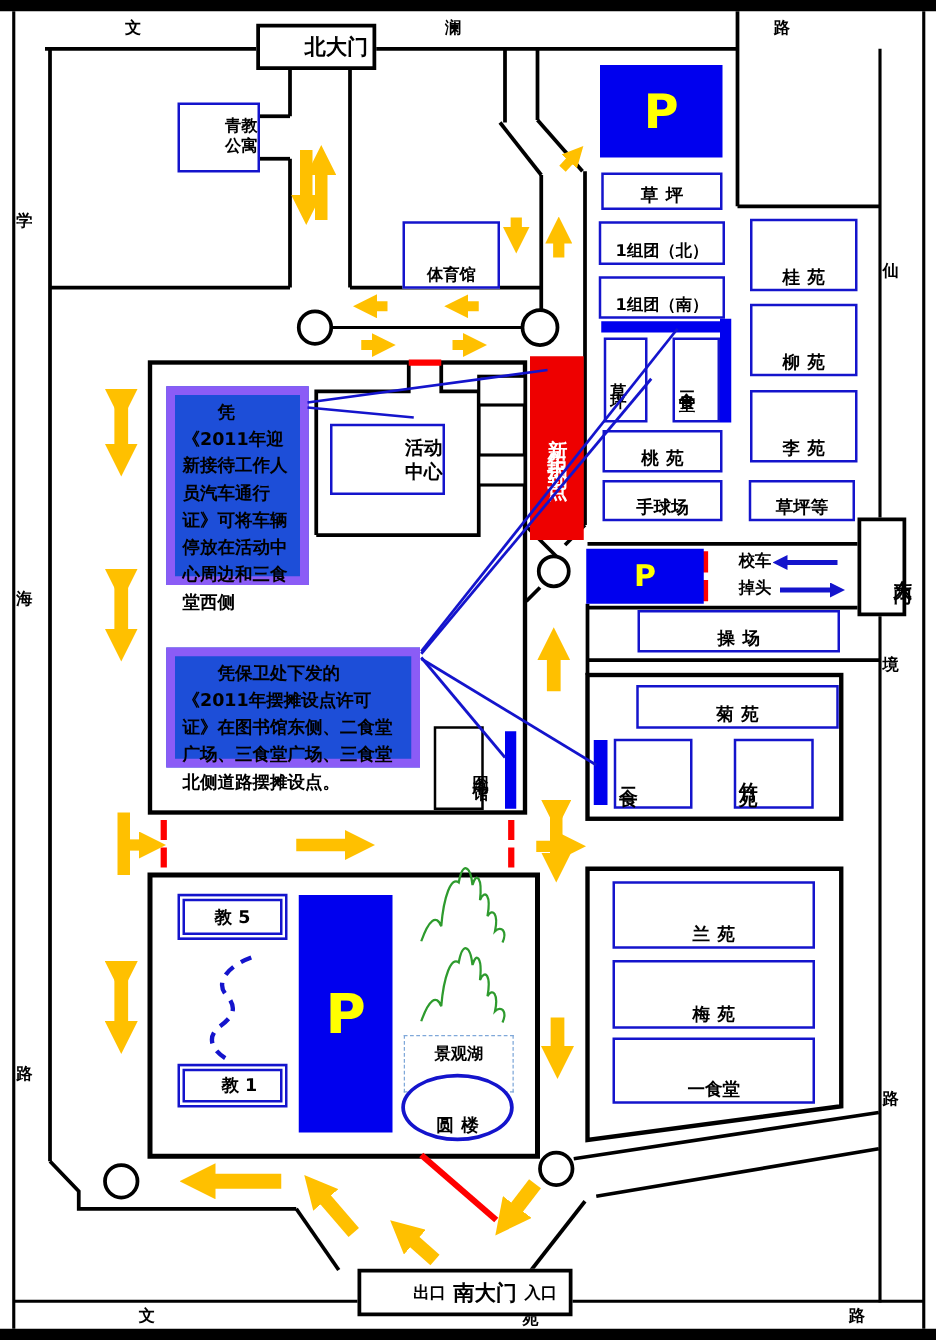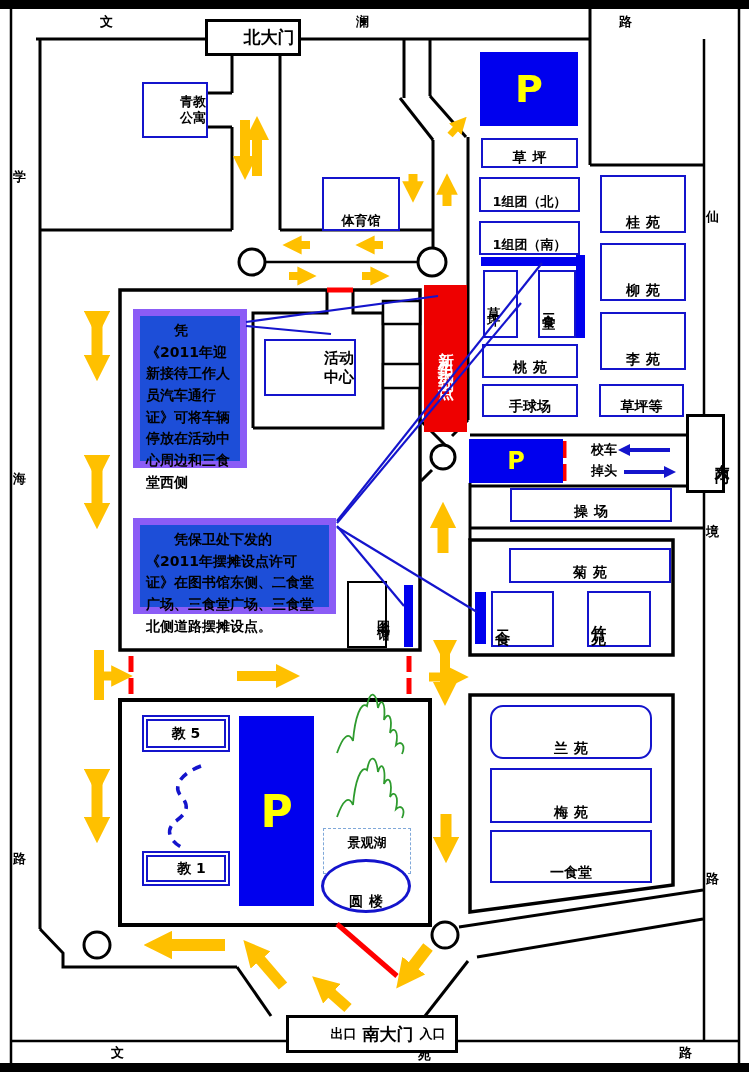--- a/index.html
+++ b/index.html
@@ -237,21 +237,21 @@
   <div class="abs box sp" style="left:489px;top:488px;width:162px;height:34px;margin-left:21px;">操场</div>
 
   <div class="abs box sp" style="left:489px;top:548px;width:162px;height:35px;margin-left:20px;">菊苑</div>
 
   <div class="abs bar" style="left:475px;top:592px;width:11px;height:52px;"></div>
 
   <div class="abs box v" style="left:491px;top:591px;width:63px;height:56px;font-size:15px;">二食</div>
 
   <div class="abs box v" style="left:587px;top:591px;width:64px;height:56px;font-size:15px;letter-spacing:6px;">竹苑</div>
 
-  <div class="abs box sp" style="left:490px;top:705px;width:162px;height:54px;border-radius:13px;">兰苑</div>
+  <div class="abs box sp" style="left:490px;top:705px;width:162px;height:54px;">兰苑</div>
 
   <div class="abs box sp" style="left:490px;top:768px;width:162px;height:55px;">梅苑</div>
 
   <div class="abs box" style="left:490px;top:830px;width:162px;height:53px;">一食堂</div>
 
   <div class="abs dbl" style="left:142px;top:715px;width:88px;height:37px;">教 5</div>
 
   <div class="abs dbl" style="left:142px;top:851px;width:88px;height:35px;padding-left:11px;">教 1</div>
 
   <div class="abs pfill" style="left:239px;top:716px;width:75px;height:190px;font-size:44px;">P</div>

